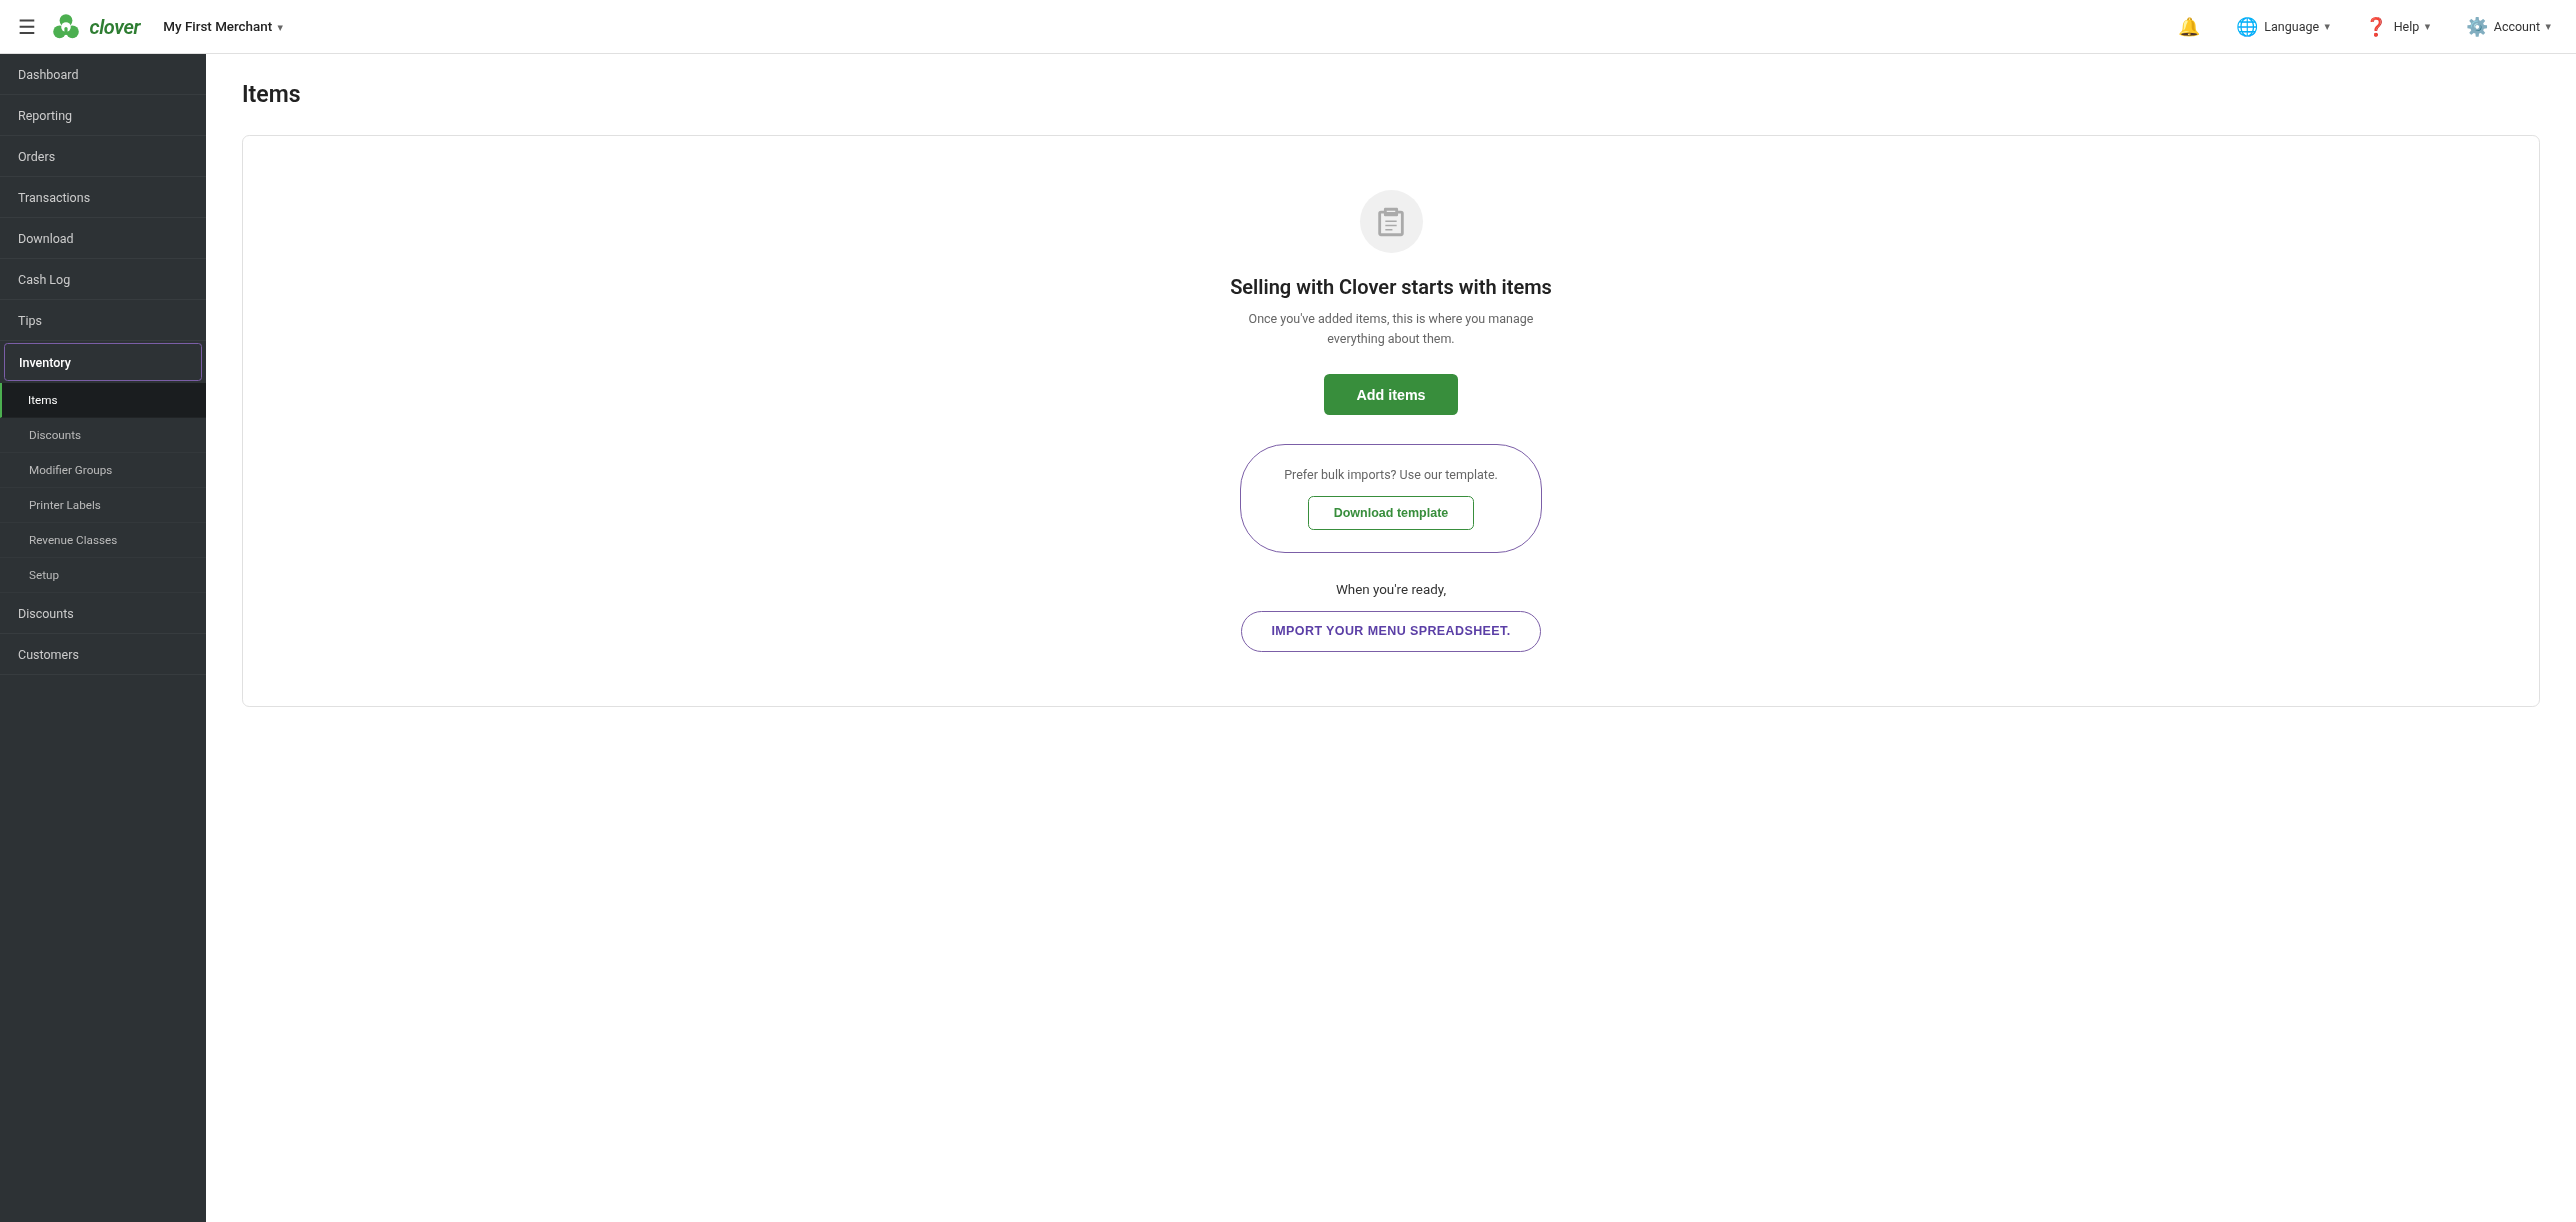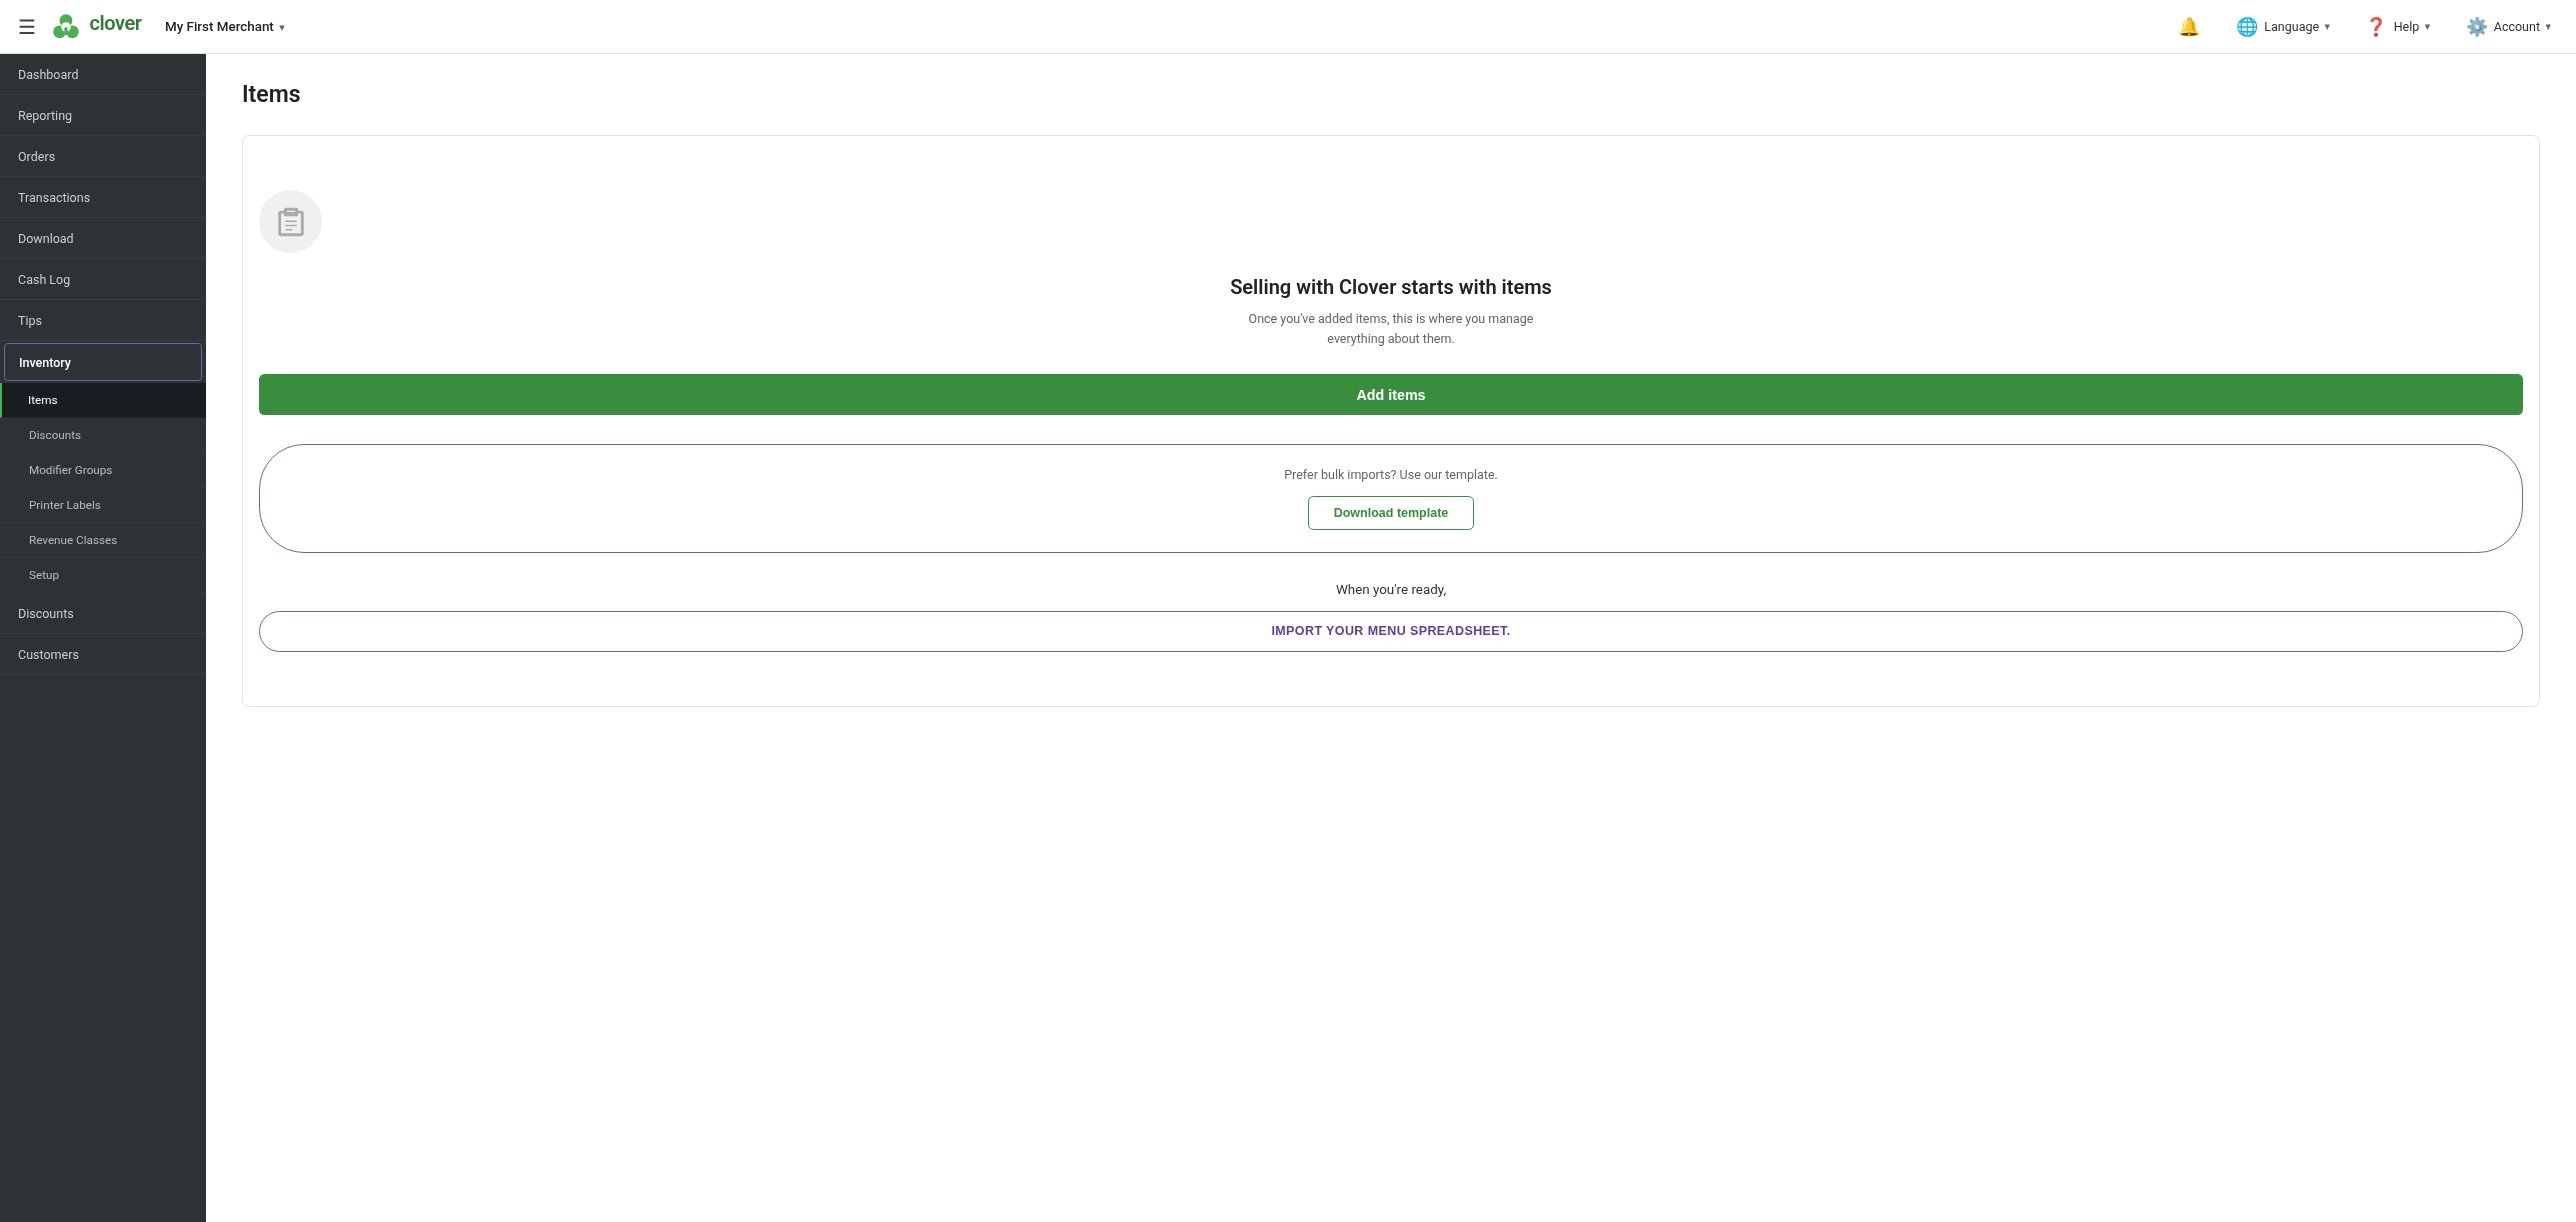--- a/index.html
+++ b/index.html
@@ -9,21 +9,21 @@
     .topnav {
       display: flex; align-items: center;
       background: #fff;
       border-bottom: 0.9px solid #e0e0e0;
       height: 54px;
       padding: 0 18px;
       position: fixed; top: 0; left: 0; right: 0; z-index: 100;
     }
     .topnav-left { display: flex; align-items: center; gap: 14.3px; }
     .hamburger-icon { cursor: pointer; font-size: 20px; color: #444; }
-    .clover-logo { display: flex; align-items: flex-start; gap: 7.2px; text-decoration: none; }
+    .clover-logo { display: flex; align-items: center; gap: 7.2px; text-decoration: none; font-style: italic; }
     .clover-symbol { width: 32px; height: 32px; }
     .clover-text { font-size: 20px; font-weight: 600; color: #2e7d32; letter-spacing: -0.4px; }
     .merchant-selector {
       display: flex; align-items: flex-end; gap: 5.4px;
       font-size: 13.4px; font-weight: 500; color: #222;
       cursor: pointer; padding: 5.4px 9px; border-radius: 5.4px;
     }
     .chevron-down { font-size: 10.8px; color: #666; }
 
     .topnav-right { display: flex; align-items: center; gap: 21.5px; margin-left: auto; }
@@ -83,20 +83,21 @@
       margin-bottom: 27px;
     }
 
     .items-card {
       background: #fff;
       border: 0.9px solid #e0e0e0;
       border-radius: 7.2px;
       padding: 54px 16px;
       display: flex;
       flex-direction: column;
+      align-items: center;
       text-align: center;
       min-height: 448px;
     }
 
     .clipboard-icon-wrap {
       width: 63px; height: 63px;
       background: #f0f0f0; border-radius: 50%;
       display: flex; align-items: center; justify-content: center;
       margin-bottom: 21.5px;
     }

